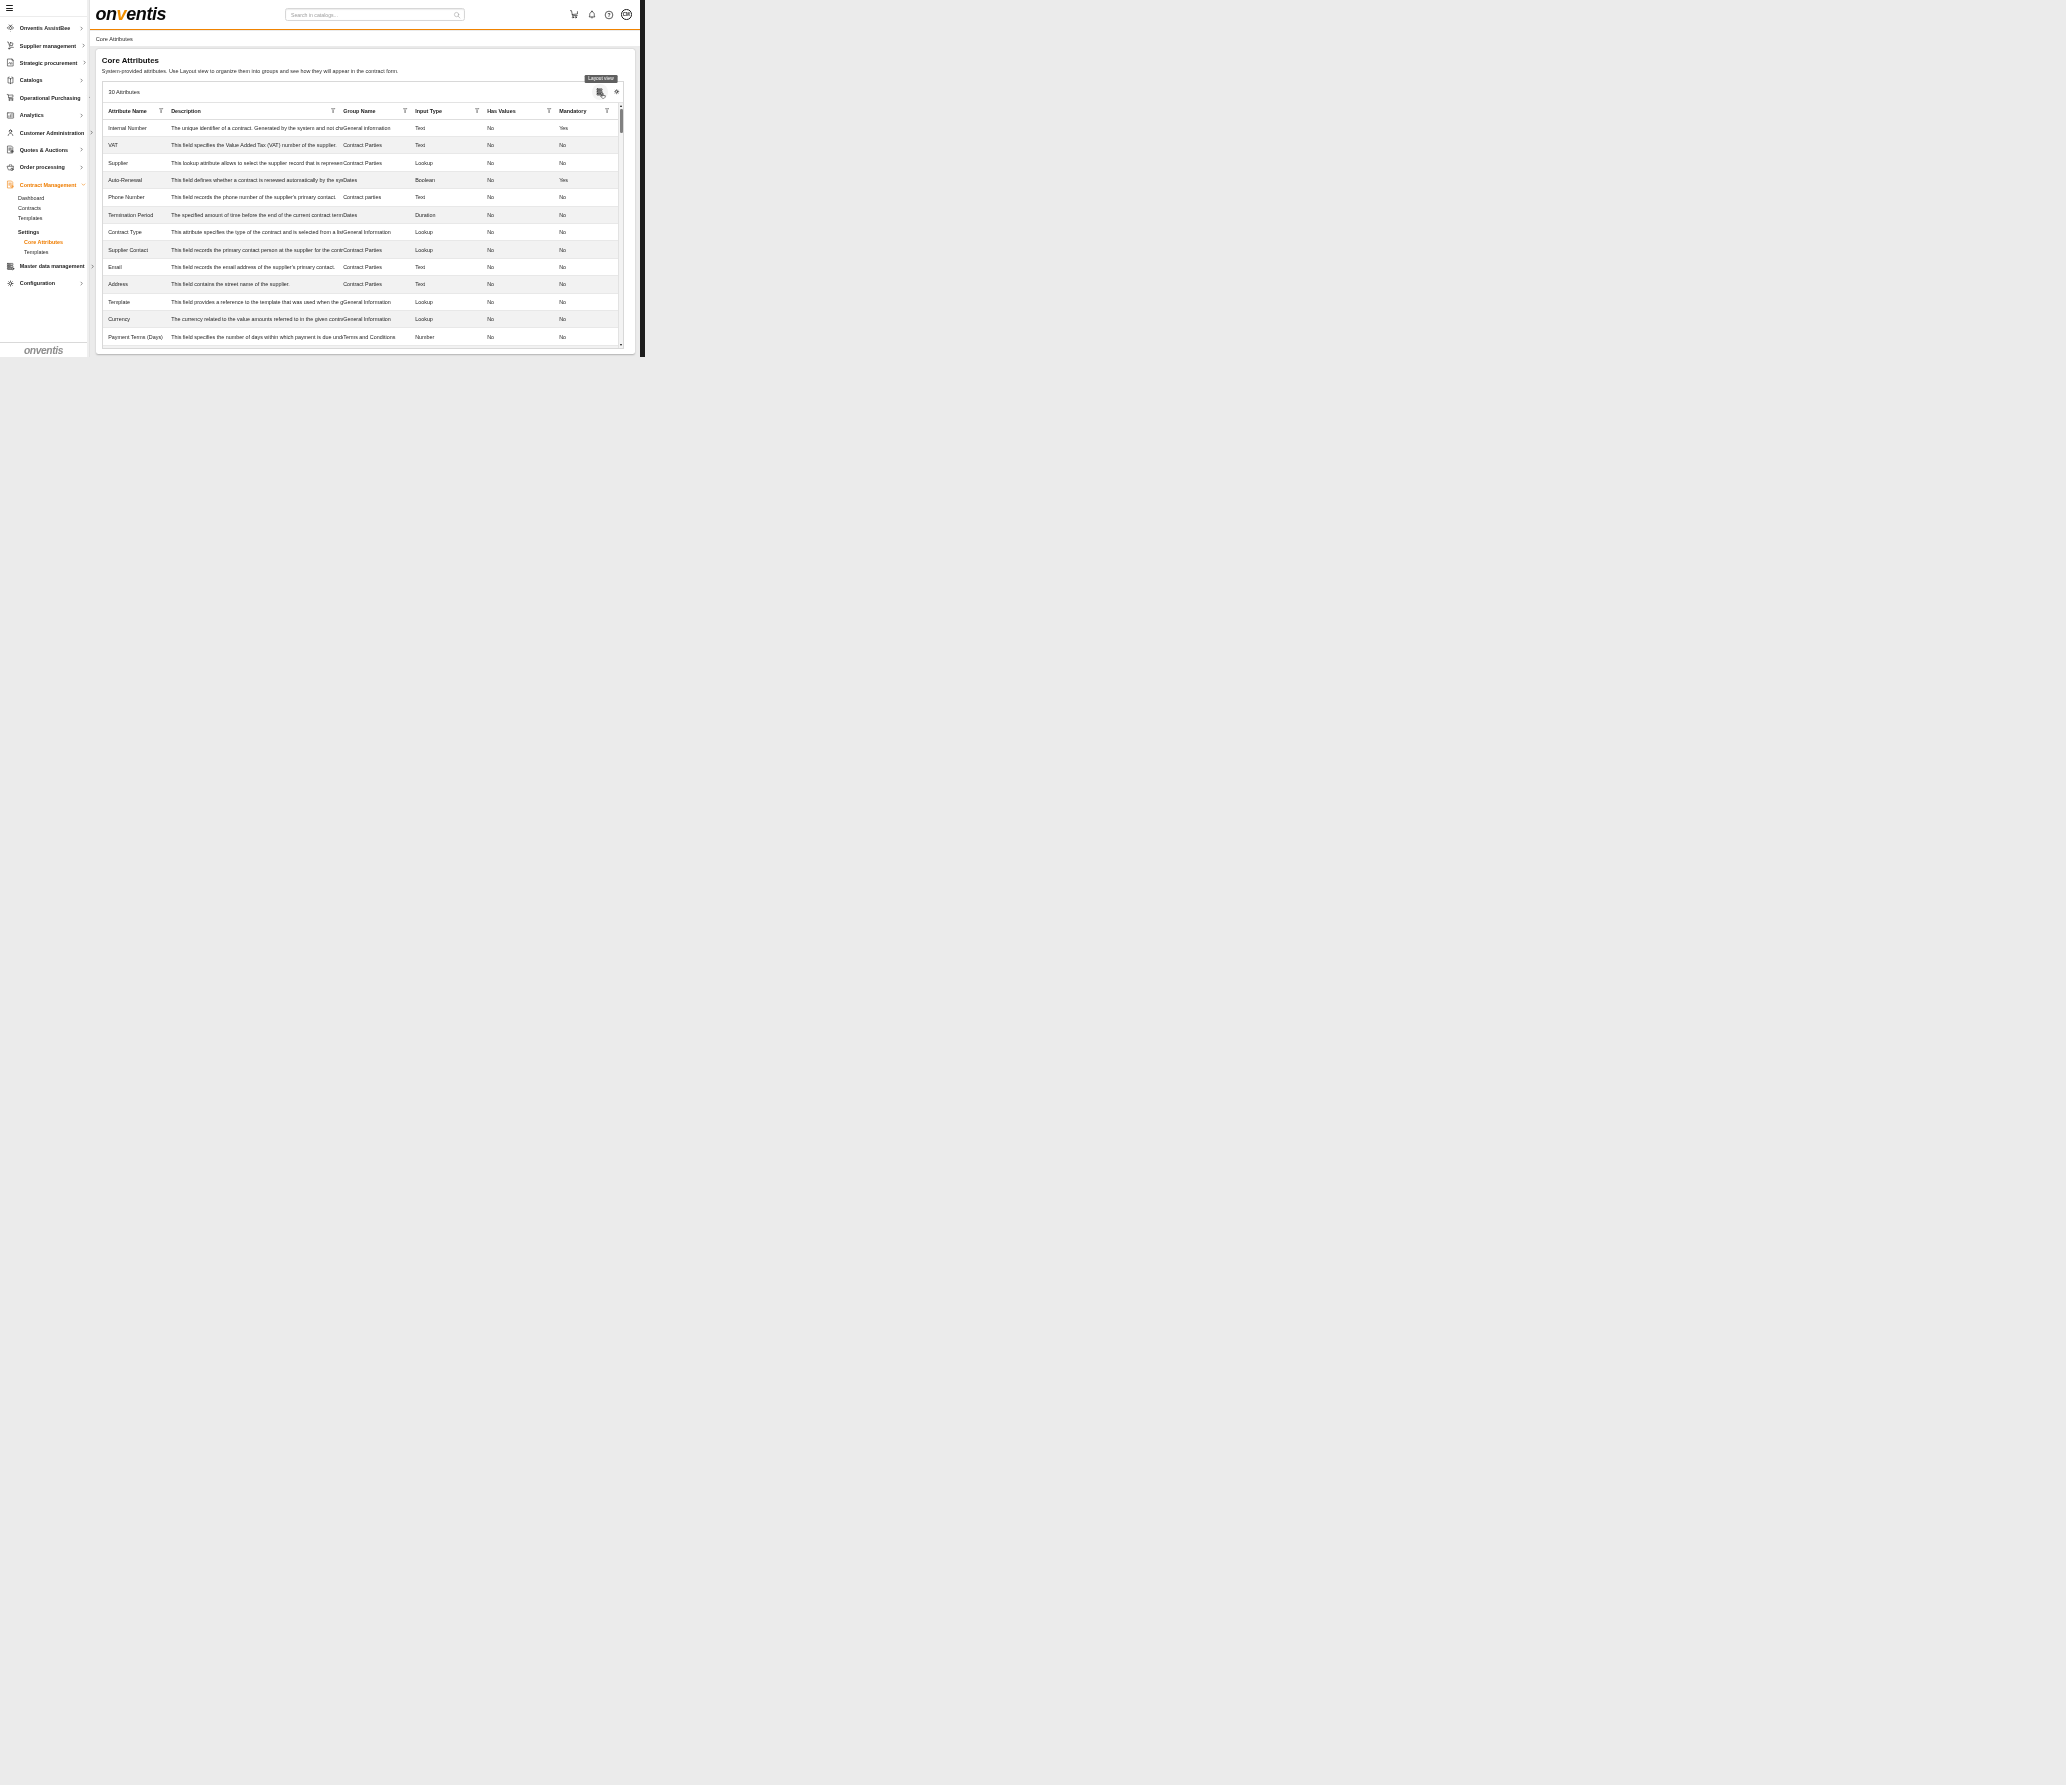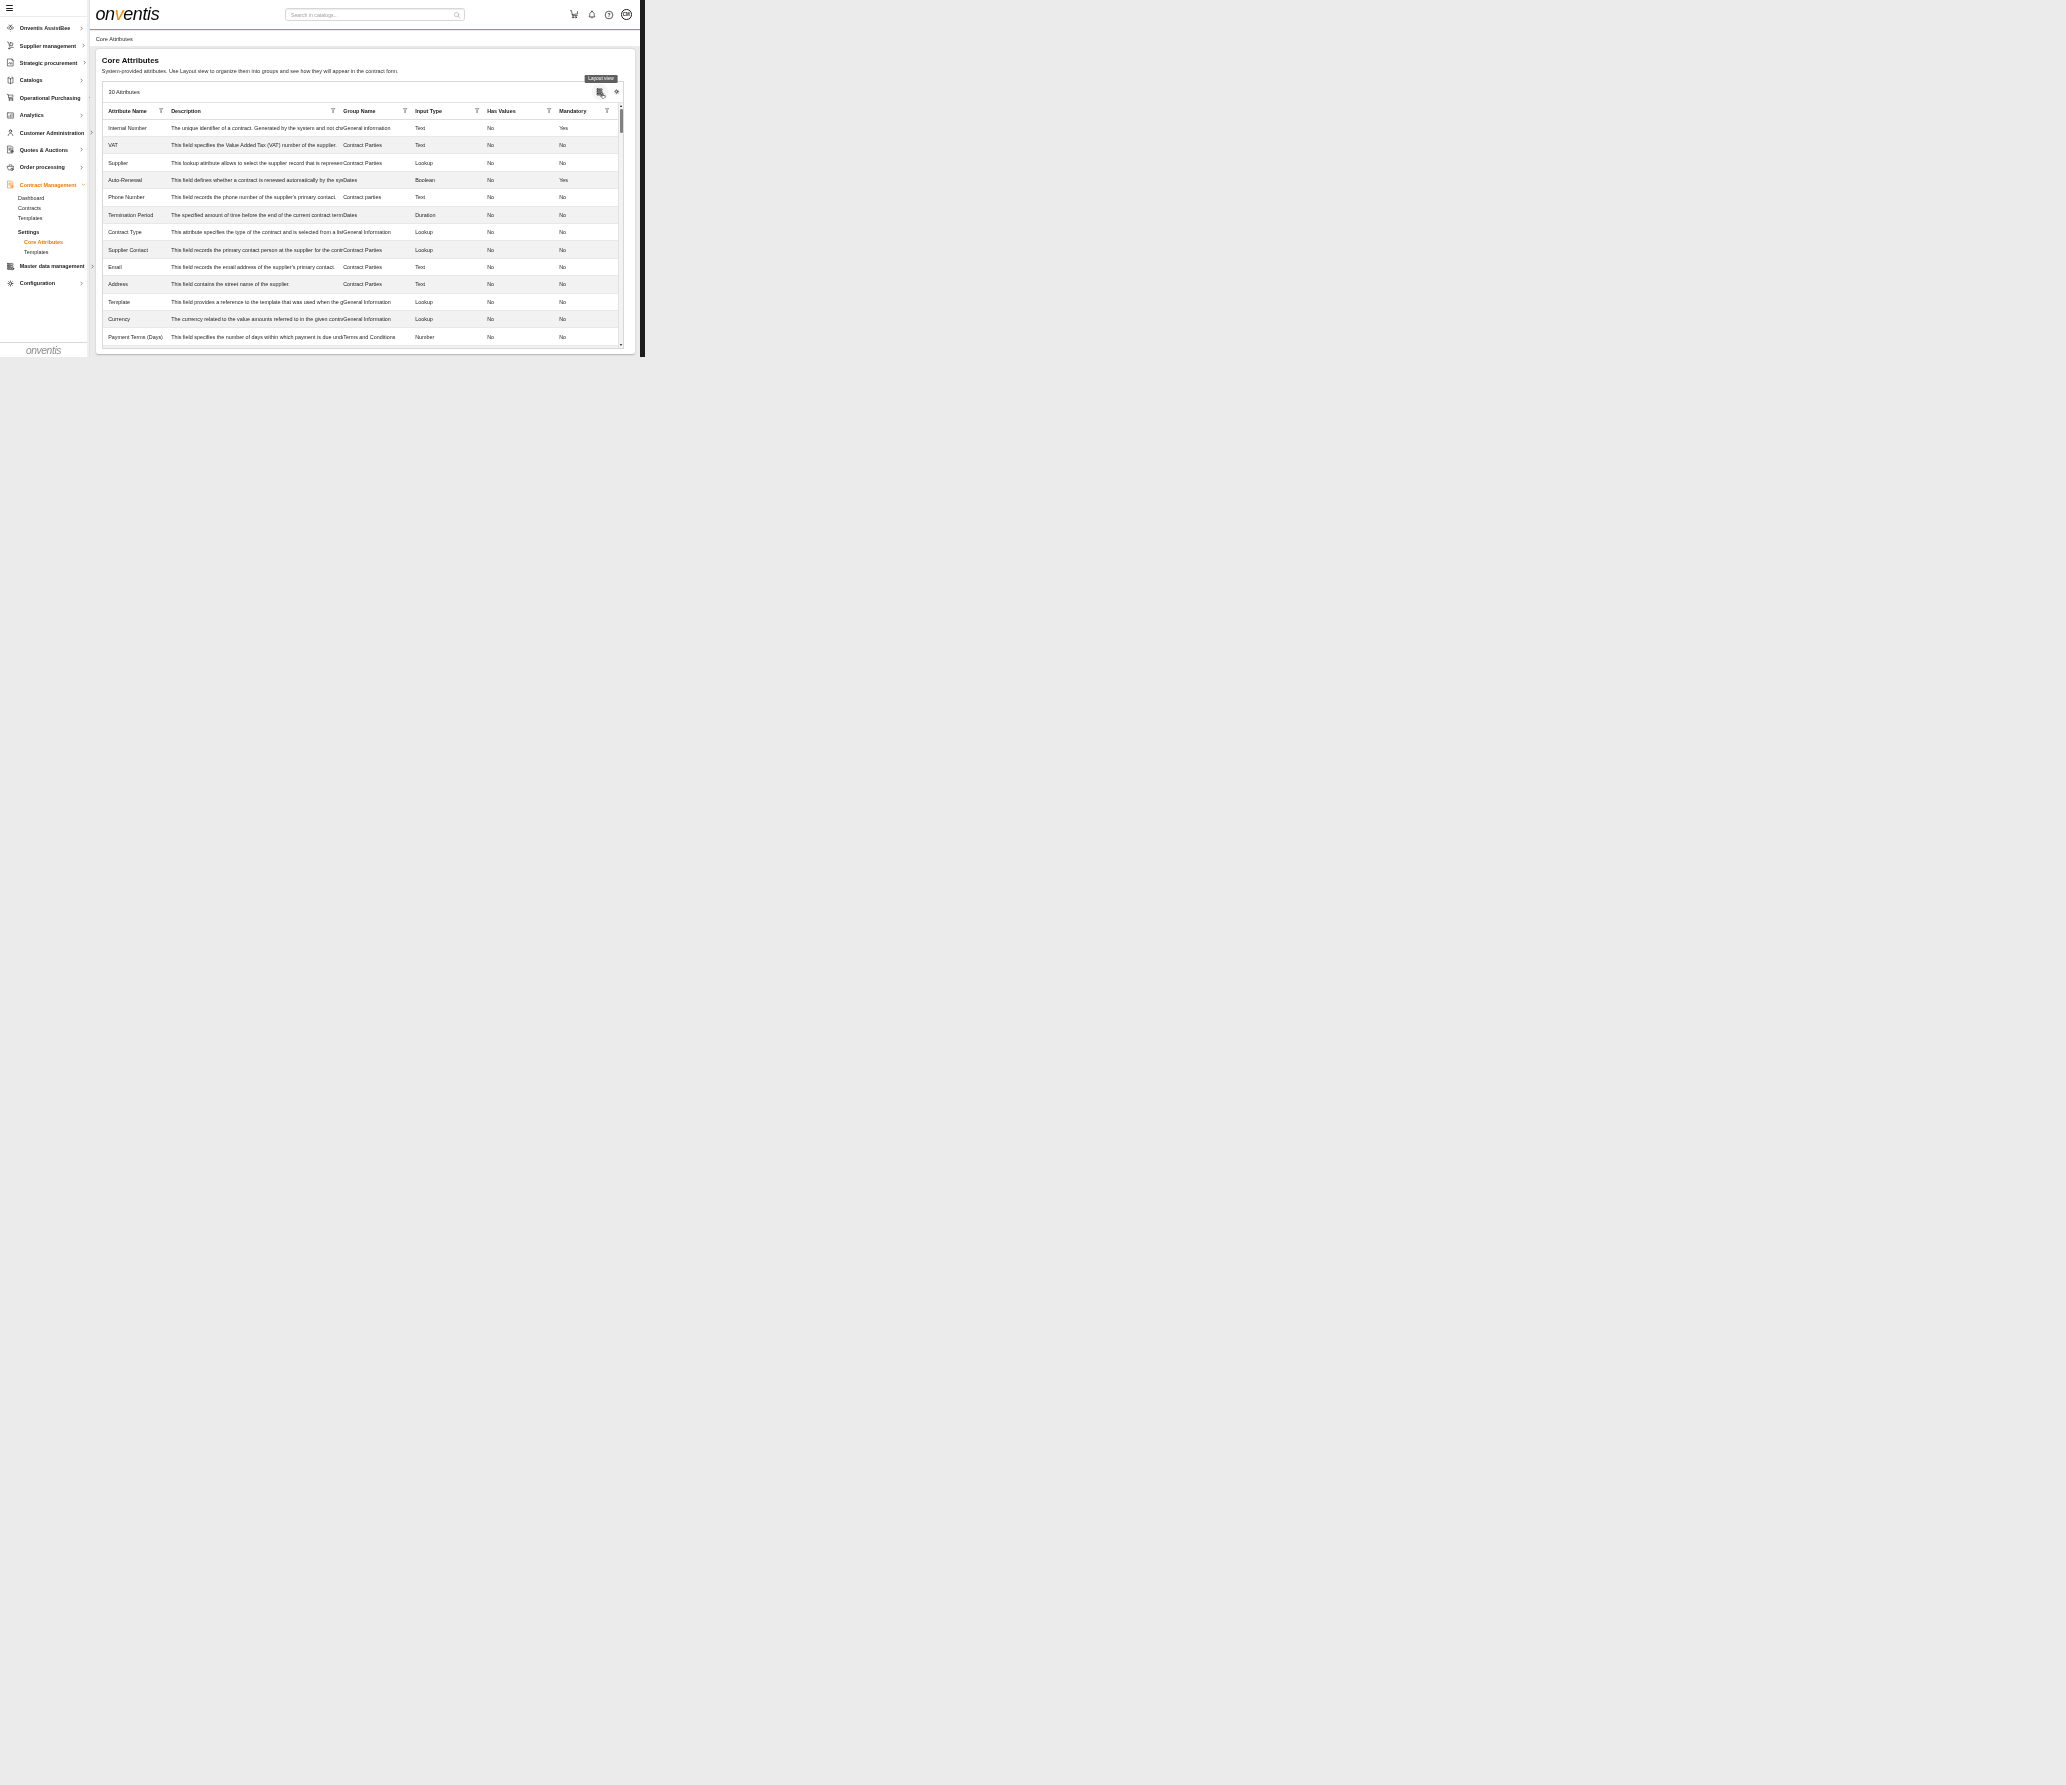--- a/index.html
+++ b/index.html
@@ -29,21 +29,21 @@
   .chev { margin-left:auto; flex:0 0 5px; }
   .side-item.active .side-label { color:#ef7d00; }
   .sub-item { height:10px; display:flex; align-items:center; padding-left:18px; font-size:5.4px; color:#2c2c2c; cursor:pointer; }
   .sub-item.section { font-weight:bold; height:10.7px; margin-top:3.3px; color:#1e1e1e; }
   .sub-sub-item { height:10px; display:flex; align-items:center; padding-left:24px; font-size:5.4px; color:#2c2c2c; cursor:pointer; }
   .sub-sub-item.active { color:#ef7d00; font-weight:bold; }
   .side-footer {
     position:absolute; left:0; right:2.1px; bottom:0; height:15px;
     border-top:0.4px solid #d9d9d9; display:flex; align-items:center; justify-content:center; background:#fff;
   }
-  .logo-text { font-weight:normal; font-style:italic; letter-spacing:-0.4px; }
+  .logo-text { font-weight:bold; font-style:italic; letter-spacing:-0.4px; }
   .footer-logo { font-size:10.3px; color:#8f8f8f; }
 
   
   .topbar {
     position:absolute; left:90px; top:0; right:5px; height:30px;
     background:#fff; border-bottom:0.8px solid #f08300; z-index:4;
     display:flex; align-items:center;
   }
   .brand-logo { position:absolute; left:5.4px; top:4.1px; font-size:18px; color:#0a0a0a; }
   .brand-logo .v { color:#f08f00; }

